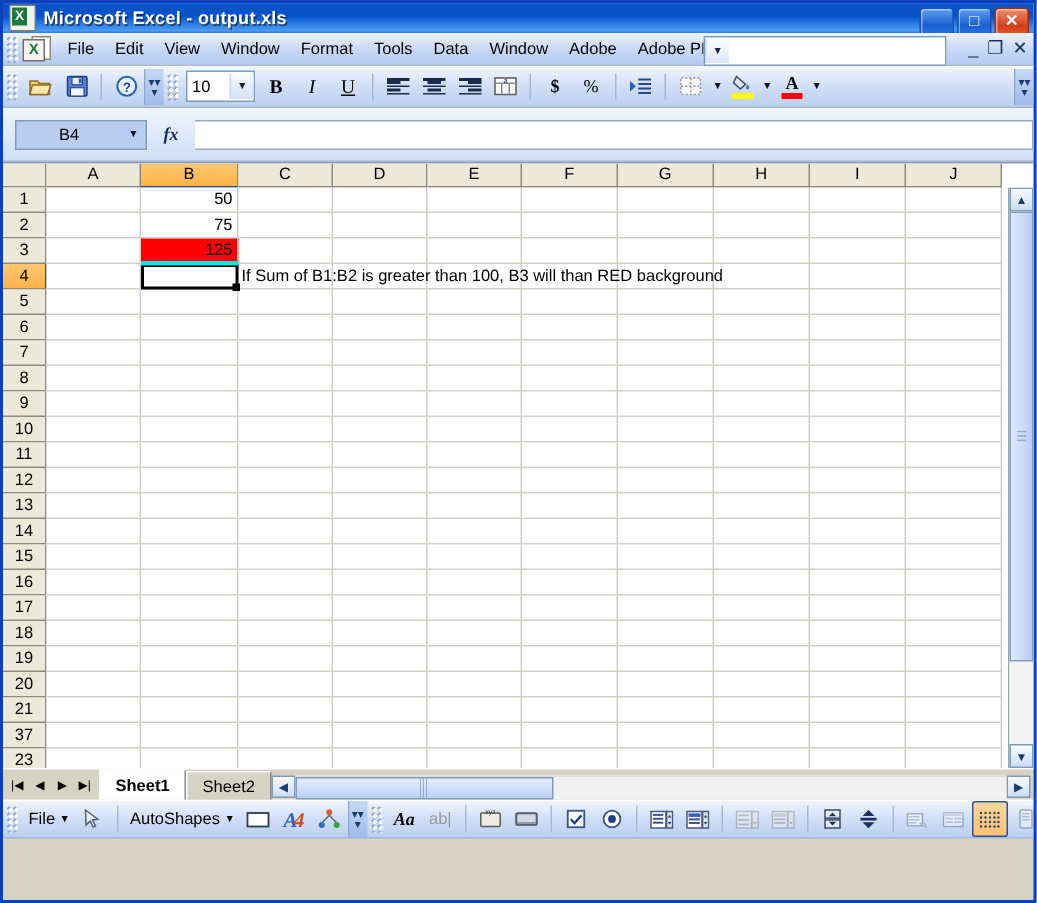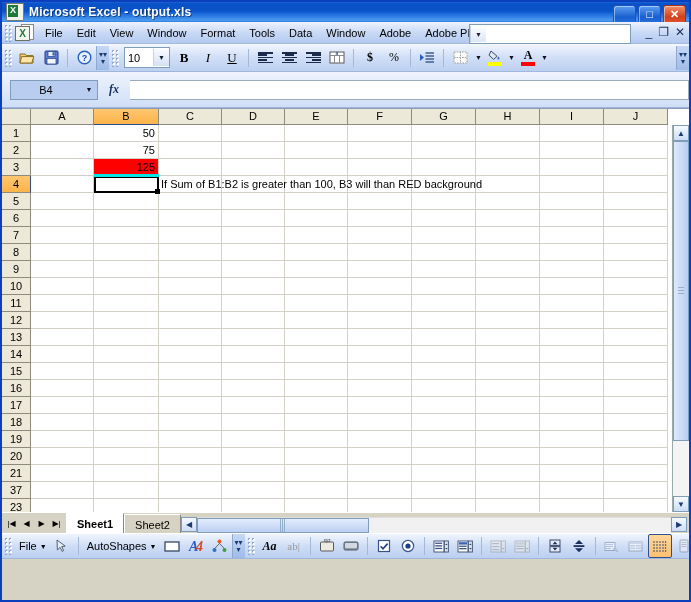--- a/index.html
+++ b/index.html
@@ -760,21 +760,21 @@
     <div class="overflow">
         <span>▾▾</span>
         <span>▾</span>
       </div>
 
     <div class="grip"></div>
     <div class="dbtn">
       <span style="font-family:'Liberation Serif',serif;font-weight:bold;font-style:italic;font-size:12px;">Aa</span>
     </div>
     <div class="dbtn">
-      <span style="font-size:11px;color:#9a9a9a;font-family:Liberation Serif, serif;">ab|</span>
+      <span style="font-size:11px;color:#9a9a9a;font-family:Liberation Sans, sans-serif;">ab|</span>
     </div>
     <div class="tb-sep"></div>
     <div class="dbtn">
       <svg width="16" height="14" viewBox="0 0 16 14">
         <rect x="1.5" y="3" width="13" height="9" rx="1" fill="#eceae1" stroke="#5a5a5a"></rect>
         <text x="8" y="3.4" font-size="4.5" text-anchor="middle" fill="#3a3a3a" font-family="Liberation Sans, sans-serif">xyz</text>
       </svg>
     </div>
     <div class="dbtn">
       <svg width="16" height="12" viewBox="0 0 16 12">

